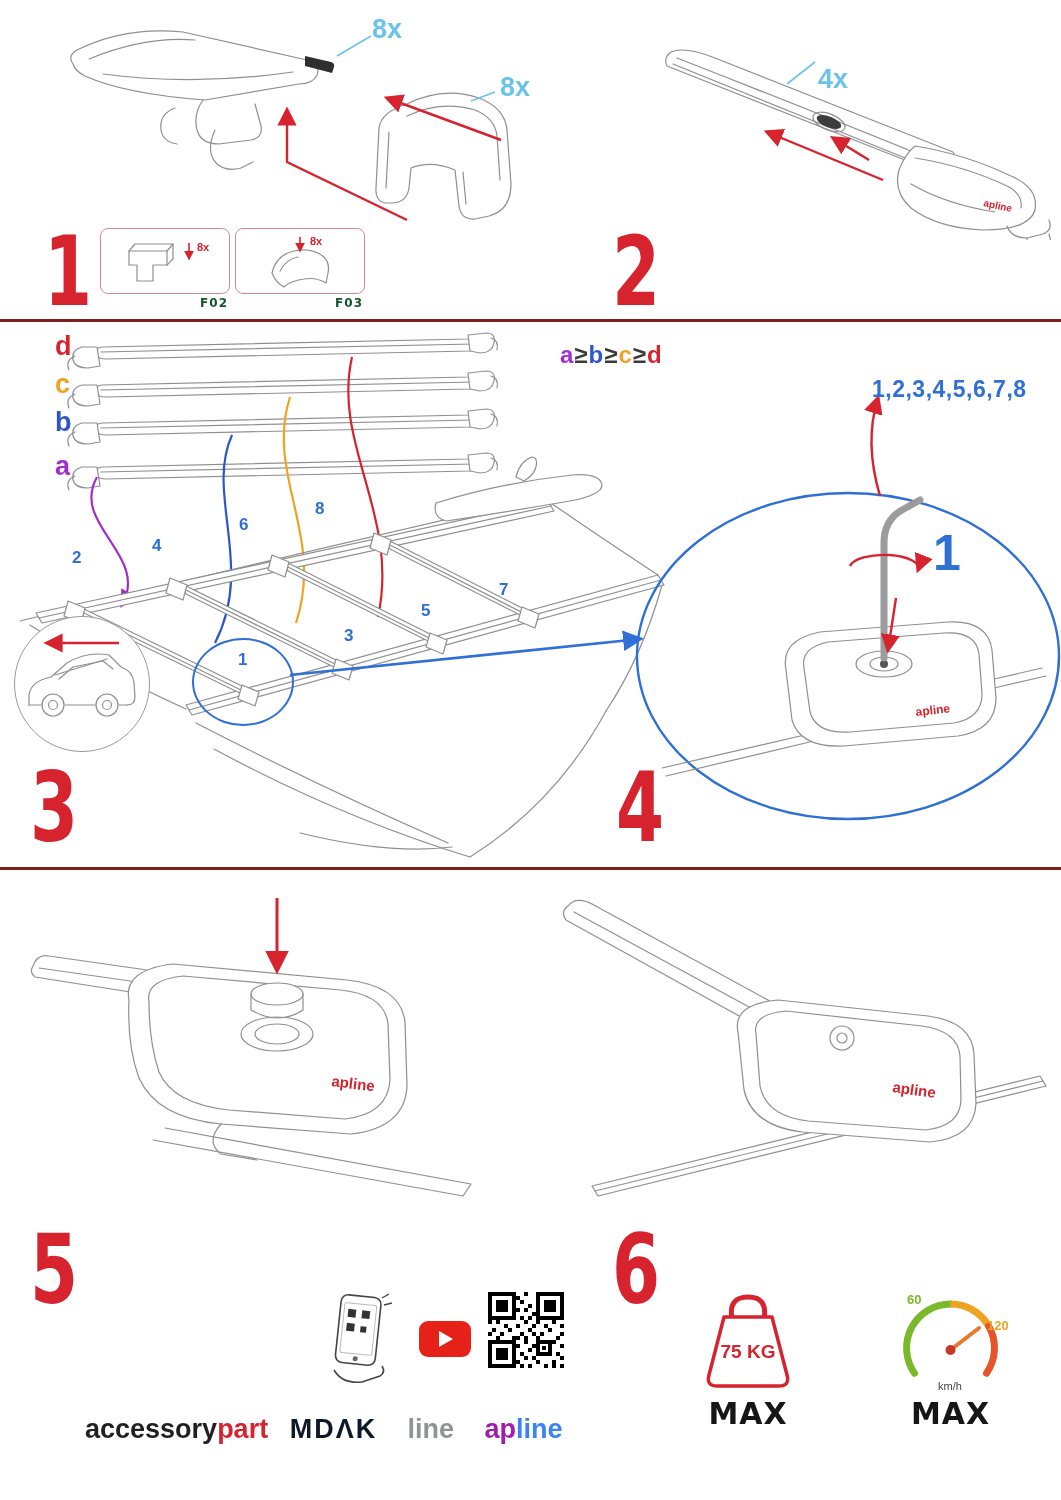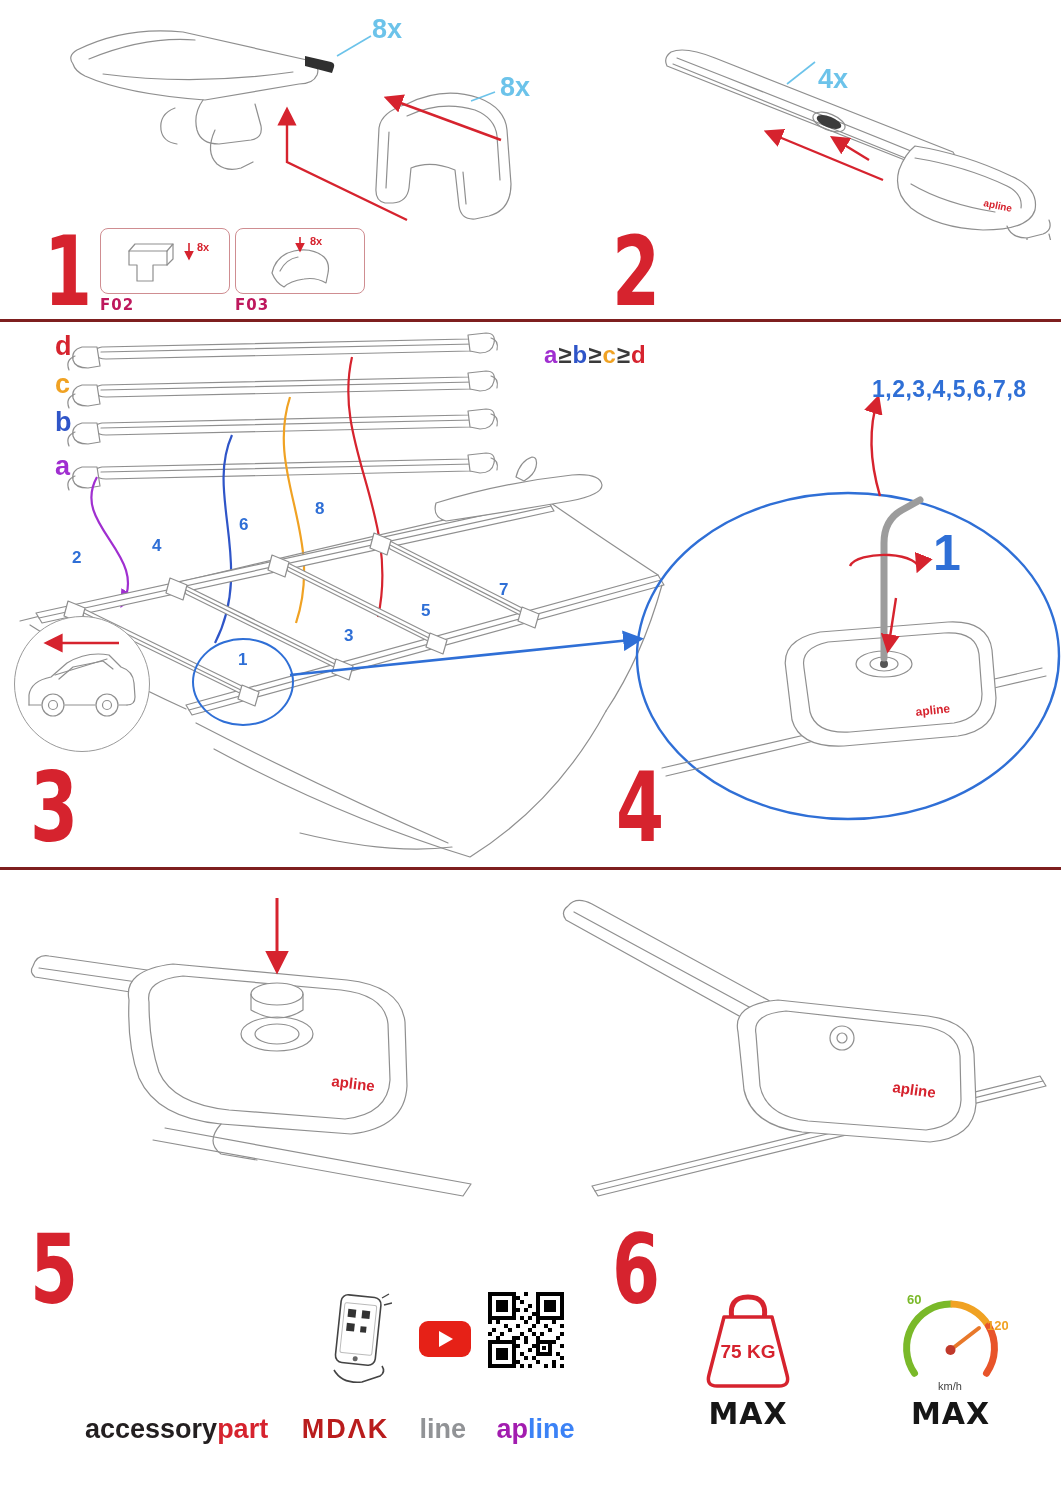--- a/index.html
+++ b/index.html
@@ -3,21 +3,21 @@
 <meta charset="utf-8">
 <style>
   html,body{margin:0;padding:0;background:#fff;}
   .page{position:relative;width:1061px;height:1500px;background:#fff;overflow:hidden;
         font-family:"Liberation Sans", sans-serif;}
   .abs{position:absolute;}
   .divider{position:absolute;left:0;width:1061px;height:3px;background:#7e1f1f;}
   .stepnum{font-family:"DejaVu Sans", sans-serif;font-weight:bold;font-size:96px;line-height:1;
            color:#d6232e;transform:scaleX(.72);transform-origin:left top;letter-spacing:-3px;}
   .qtylabel{color:#6cc3ea;font-size:27px;font-weight:bold;}
-  .fcode{font-size:15px;font-weight:bold;color:#be185d;width:128px;text-align:left;
+  .fcode{font-size:12px;font-weight:bold;color:#14532d;width:128px;text-align:right;
          font-family:"DejaVu Sans", sans-serif;letter-spacing:1px;}
   .box{position:absolute;width:128px;height:64px;border:1.5px solid #cf8d91;border-radius:8px;background:#fff;}
   .barlabel{font-size:27px;font-weight:bold;font-family:"Liberation Sans",sans-serif;}
   .formula{font-size:24px;font-weight:bold;letter-spacing:1px;}
   .posnum{font-size:17px;font-weight:bold;color:#2f6fd6;}
   .seq{font-size:23px;font-weight:bold;color:#2f6fd6;letter-spacing:.5px;}
   .callout1{font-size:50px;font-weight:bold;color:#2f6fd6;}
   .partsnote{font-size:25px;font-weight:bold;color:#2b3f9f;font-family:"DejaVu Sans",sans-serif;}
   .inset{position:absolute;width:134px;height:134px;border:1.5px solid #9a9a9a;border-radius:50%;background:#fff;}
   .bluecircle{position:absolute;border:2.4px solid #2f6fd6;border-radius:50%;background:transparent;}
@@ -192,21 +192,21 @@
     <path class="ba" marker-end="url(#arBl3)" d="M290,350 L640,314"></path>
   </svg>
 
   <div class="bluecircle" style="left:192px;top:638px;width:98px;height:84px"></div>
 
   <span class="abs barlabel" style="left:55px;top:331px;color:#d6232e">d</span>
   <span class="abs barlabel" style="left:55px;top:369px;color:#f0a223">c</span>
   <span class="abs barlabel" style="left:55px;top:407px;color:#2f55c8">b</span>
   <span class="abs barlabel" style="left:55px;top:451px;color:#a02fd0">a</span>
 
-  <span class="abs formula" style="left:544px;top:341px">
+  <span class="abs formula" style="left:560px;top:341px">
     <span style="color:#a02fd0">a</span><span style="color:#3a3a3a">≥</span><span style="color:#2f55c8">b</span><span style="color:#3a3a3a">≥</span><span style="color:#f0a223">c</span><span style="color:#3a3a3a">≥</span><span style="color:#d6232e">d</span>
   </span>
 
   <span class="abs posnum" style="left:238px;top:650px">1</span>
   <span class="abs posnum" style="left:72px;top:548px">2</span>
   <span class="abs posnum" style="left:344px;top:626px">3</span>
   <span class="abs posnum" style="left:152px;top:536px">4</span>
   <span class="abs posnum" style="left:421px;top:601px">5</span>
   <span class="abs posnum" style="left:239px;top:515px">6</span>
   <span class="abs posnum" style="left:499px;top:580px">7</span>
@@ -336,21 +336,21 @@
       M28,32h4v4h-4z M36,28h4v4h-4z M44,32h4v4h-4z M32,40h4v4h-4z M40,36h4v4h-4z M28,44h4v4h-4z M36,44h4v4h-4z M44,40h4v4h-4z
       M48,28h4v4h-4z M56,32h4v4h-4z M64,28h4v4h-4z M72,32h4v4h-4z M52,40h4v4h-4z M60,36h4v4h-4z M68,44h4v4h-4z M72,40h4v4h-4z M48,44h4v4h-4z
       M28,52h4v4h-4z M36,48h4v4h-4z M44,52h4v4h-4z M32,60h4v4h-4z M40,56h4v4h-4z M28,68h4v4h-4z M36,64h4v4h-4z M44,64h4v4h-4z M32,72h4v4h-4z M40,72h4v4h-4z
       M64,48h4v4h-4z M72,52h4v4h-4z M68,60h4v4h-4z M64,68h4v4h-4z M72,64h4v4h-4z M48,68h4v4h-4z M56,72h4v4h-4z M64,72h4v4h-4z M72,72h4v4h-4z"></path>
   </svg>
 
   <div class="abs brandrow" style="left:85px;top:1414px">
     <span>
       <span style="color:#231f20">accessory</span><span style="color:#d6232e">part</span>
     </span>
-    <span style="margin-left:26px;color:#b91c1c;letter-spacing:2px">MDΛK</span>
+    <span style="margin-left:14px;color:#0f172a;letter-spacing:2px">MDΛK</span>
     <span style="margin-left:26px;color:#919396">line</span>
     <span style="margin-left:26px">
       <span style="color:#a21caf">ap</span><span style="color:#3b82f6">line</span>
     </span>
   </div>
 
   <svg class="abs" style="left:688px;top:1285px" width="120" height="112" viewBox="0 0 120 112">
     <path d="M44,34 Q40,12 60,12 Q80,12 76,34" stroke="#d6232e" stroke-width="5" fill="none"></path>
     <path d="M36,32 L84,32 L99,90 Q102,101 91,101 L29,101 Q18,101 21,90 Z" fill="#fff" stroke="#d6232e" stroke-width="3.5" stroke-linejoin="round"></path>
     <text x="60" y="73" text-anchor="middle" font-size="19" class="redsvgtext">75 KG</text>

